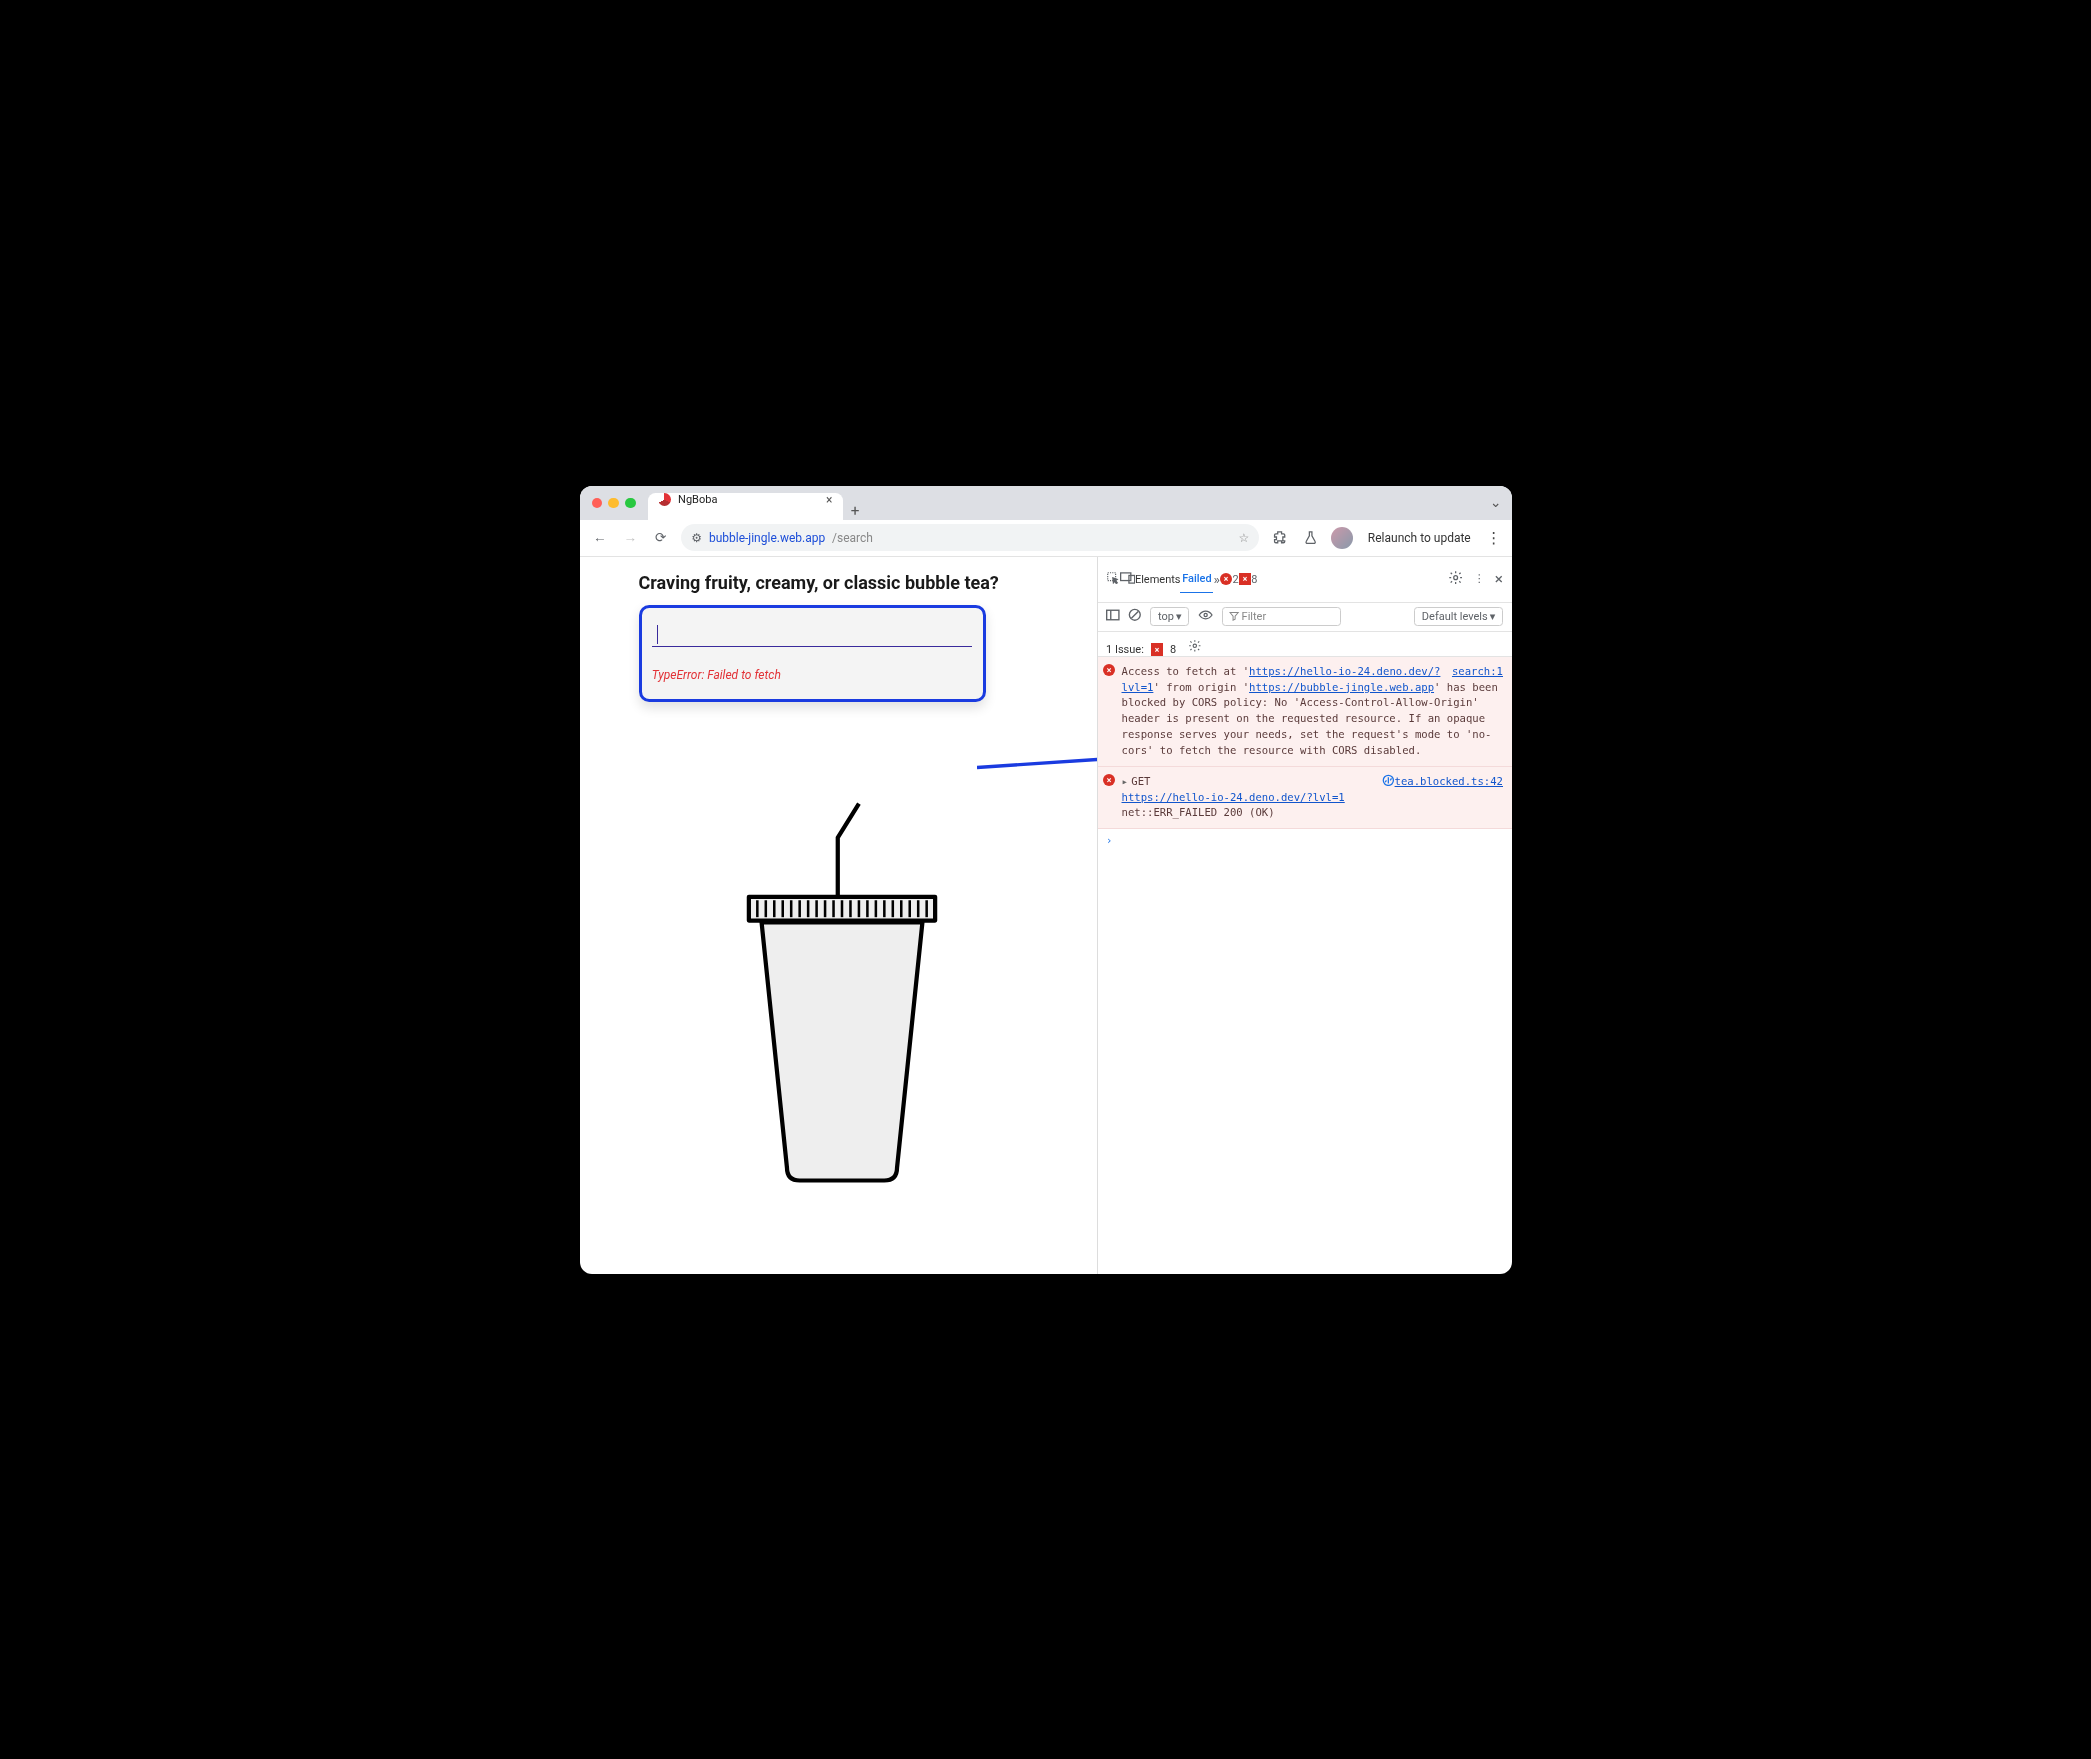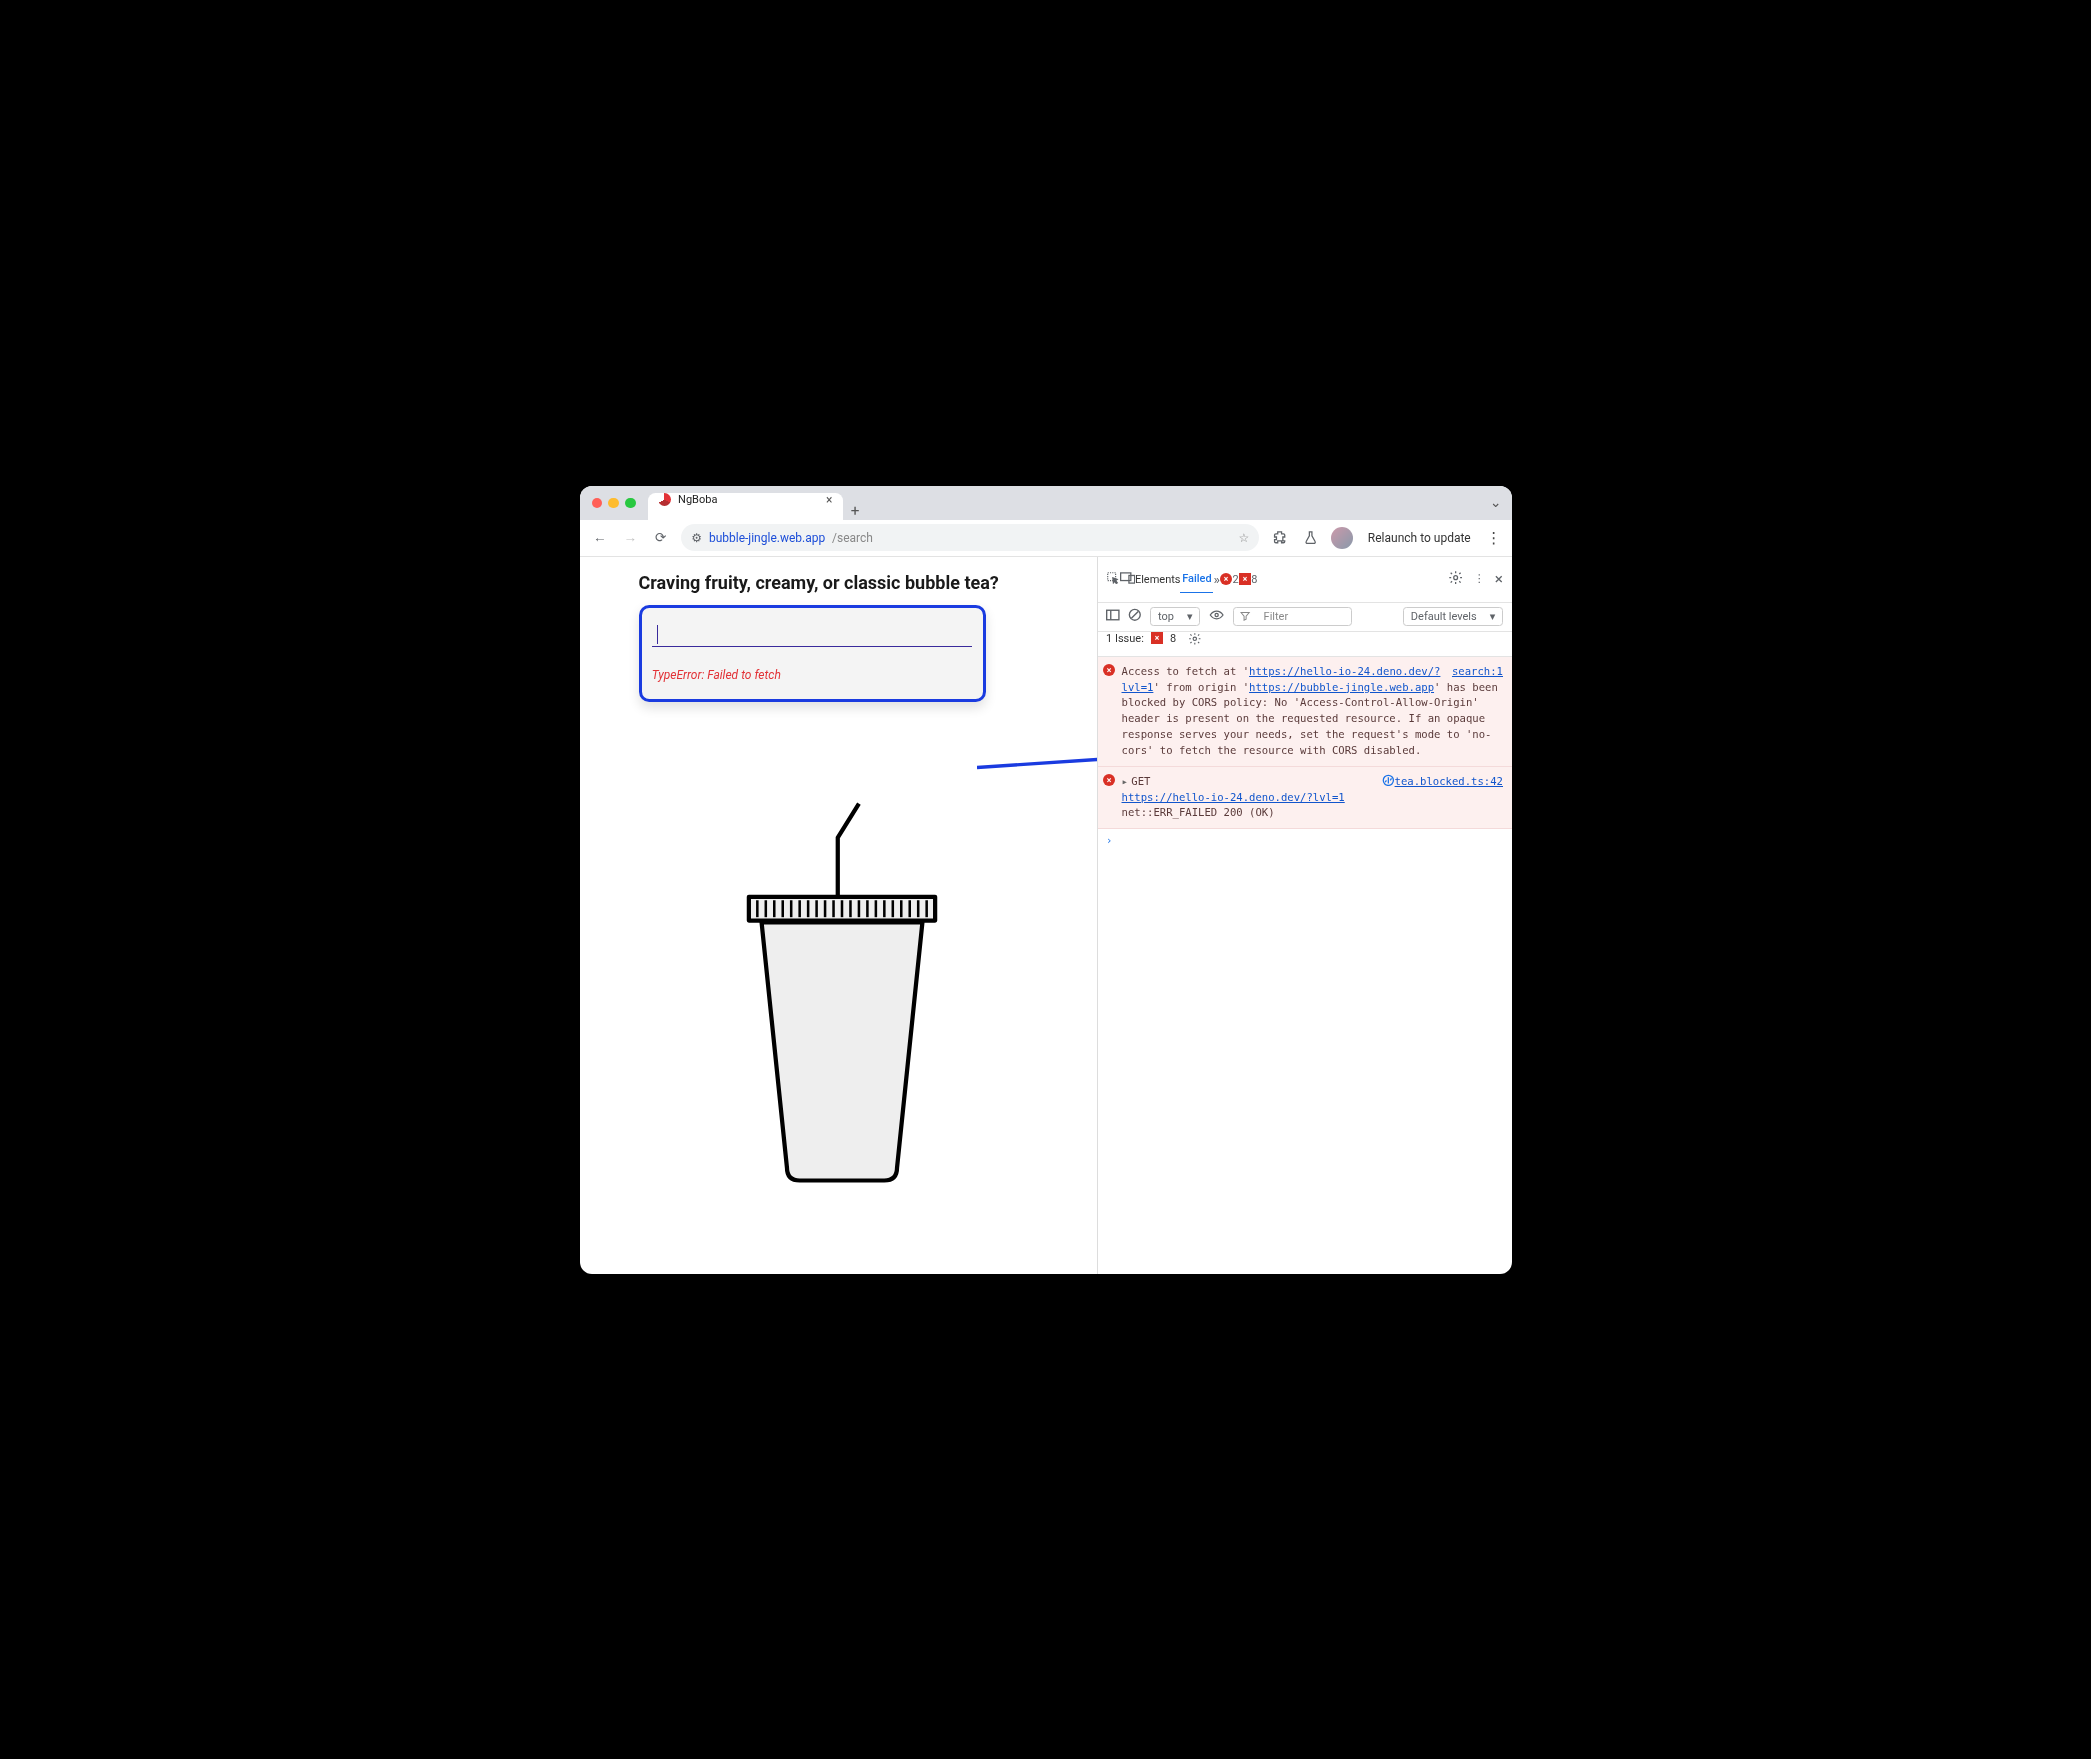--- a/index.html
+++ b/index.html
@@ -102,26 +102,26 @@
   .dt-bar1 .more{font-size:13.6px}
   .err-badge{width:12.7px;height:12.7px;border-radius:50%;background:#d93025;color:#fff;font-size:8.5px;display:inline-flex;align-items:center;justify-content:center;font-weight:700}
   .issue-badge{width:12.7px;height:12.7px;background:#d93025;color:#fff;font-size:8.5px;display:inline-flex;align-items:center;justify-content:center;font-weight:700}
   .dt-right{margin-left:auto;display:flex;align-items:center;gap:10.2px}
   .dt-x{font-size:15.3px}
 
   .dt-bar2{
     height:29px;border-bottom:0.8px solid #e3e3e3;display:flex;align-items:center;
     gap:8.5px;padding:0 8.5px;color:#5f6368;font-size:11px;
   }
-  .pill{border:0.8px solid #ccc;border-radius:3.4px;padding:1.7px 6.8px;display:flex;align-items:center;gap:13px}
+  .pill{border:0.8px solid #ccc;border-radius:3.4px;padding:1.7px 6.8px;display:flex;align-items:center;gap:2px}
   .filter-pill{flex:0 0 119px}
   .levels{margin-left:auto}
 
   .dt-bar3{
-    height:25.4px;border-bottom:0.8px solid #e3e3e3;display:flex;align-items:flex-start;
+    height:25.4px;border-bottom:0.8px solid #e3e3e3;display:flex;align-items:flex-end;
     gap:6.8px;padding:0 8.5px;color:#333;font-size:11px;
   }
 
   
   .console{flex:1;overflow:auto;font-family:ui-monospace,Menlo,Consolas,monospace;font-size:10.6px}
   .msg{border-bottom:0.8px solid #f4dada;background:#fdf0ef;padding:6.8px 8.5px 6.8px 24px;position:relative;line-height:1.5}
   .msg .ic{position:absolute;left:5.1px;top:6.8px}
   .msg a{color:#1155cc;text-decoration:underline}
   .src{float:right;color:#1155cc;text-decoration:underline}
   .msg .mono{color:#5a3a3a}

